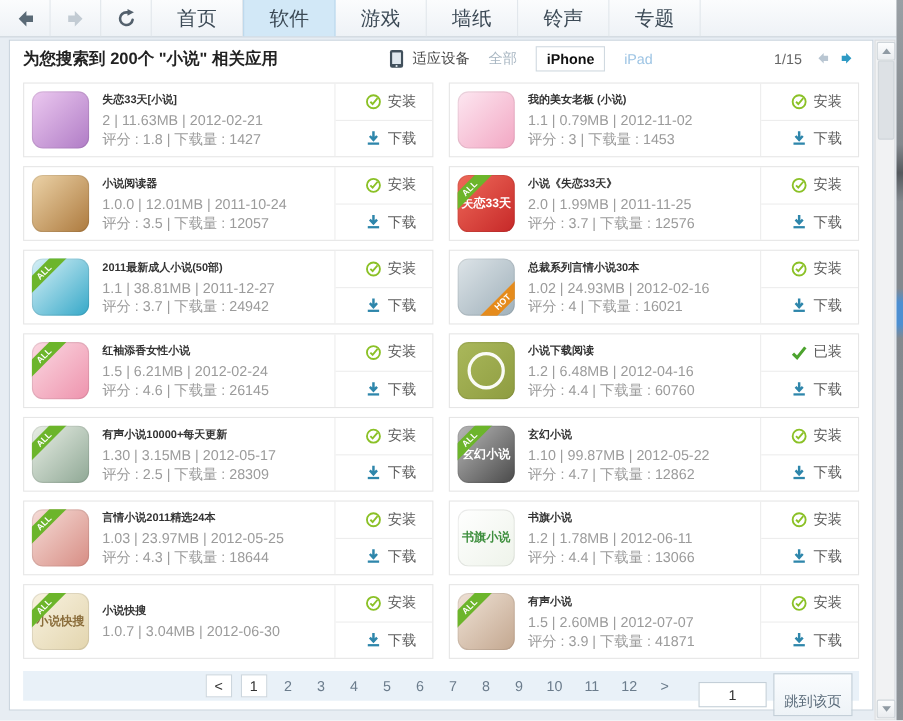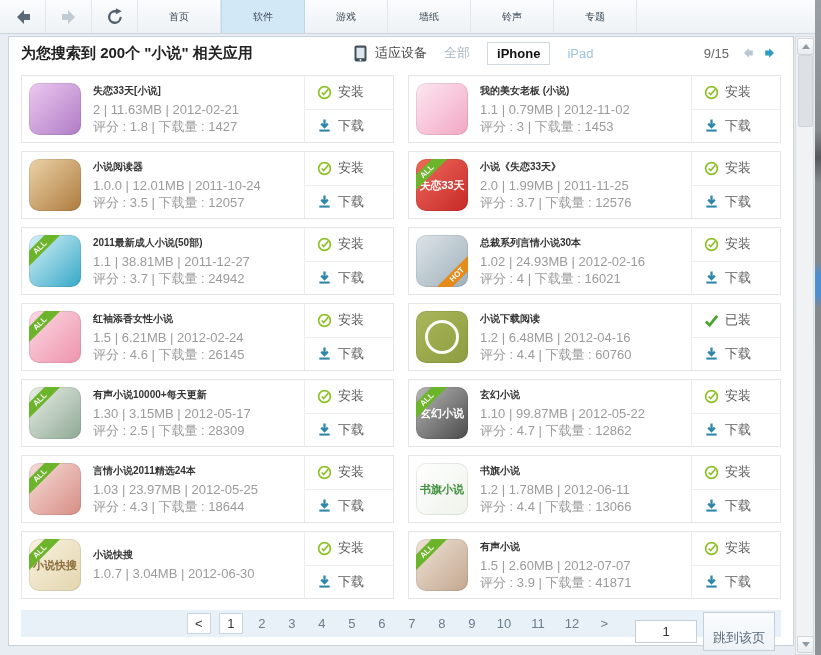--- a/index.html
+++ b/index.html
@@ -6,21 +6,21 @@
   body{font-family:"Liberation Sans","DejaVu Sans",sans-serif;background:#e7edf3;}
   .window{position:relative;width:821px;height:655px;background:#e7edf3;overflow:hidden;}
 
   
   .toolbar{position:absolute;left:0;top:0;width:815px;height:34px;
     background:linear-gradient(#fbfcfd,#eef2f6);border-bottom:1px solid #ccd4db;
     display:flex;align-items:stretch;box-sizing:border-box;}
   .nav-btn{width:45px;display:flex;align-items:center;justify-content:center;
     border-right:1px solid #e2e7ec;cursor:pointer;}
   .tab{width:82px;display:flex;align-items:center;justify-content:center;
-    font-size:10px;color:#3c4a56;border-right:1px solid #e2e7ec;cursor:pointer;}
+    font-size:18px;color:#3c4a56;border-right:1px solid #e2e7ec;cursor:pointer;}
   .tab.active{background:#d2e8f7;border-left:1px solid #bcd8ec;border-right:1px solid #bcd8ec;}
 
   
   .panel{position:absolute;left:8px;top:36px;width:786px;height:610px;background:#fff;
     border:1px solid #c7d2dc;box-sizing:border-box;display:flex;flex-direction:column;}
 
   .result-header{height:32px;display:flex;align-items:center;padding:0 12px;flex:none;}
   .result-title{font-size:15px;font-weight:bold;color:#222;white-space:nowrap;}
   .spacer{flex:1;}
   .device-cluster{display:flex;align-items:center;gap:8px;}
@@ -47,21 +47,21 @@
     font-weight:bold;color:#fff;padding:1px 0;transform:rotate(-45deg);}
   .ribbon-all{background:#6cb52b;top:7px;left:-15px;}
   .ribbon-hot{background:#e58b1c;bottom:7px;right:-15px;}
   .info{flex:1;padding:0 8px 0 12px;min-width:0;}
   .app-title{font-size:10px;font-weight:bold;color:#333;white-space:nowrap;overflow:hidden;
     text-overflow:ellipsis;margin-bottom:3px;cursor:pointer;}
   .meta{font-size:13px;color:#9b9b9b;line-height:17px;white-space:nowrap;overflow:hidden;}
   .actions{align-self:stretch;width:88px;flex:none;border-left:1px solid #ededed;
     display:flex;flex-direction:column;}
   .action{flex:1;display:flex;align-items:center;gap:6px;padding-left:12px;
-    font-size:13px;color:#5c5c5c;cursor:pointer;}
+    font-size:13px;color:#5c5c5c;cursor:pointer;justify-content:center;}
   .action-install{border-bottom:1px solid #ededed;}
   .svg-installed{display:none;}
 
   
   .pagination{flex:none;margin:7px 12px 8px 12px;height:27px;background:#e9f1f8;
     position:relative;display:flex;align-items:center;justify-content:center;}
   .page{font-size:13px;color:#6b7c8c;margin:0 4px;padding:2px 6px;min-width:10px;
     text-align:center;cursor:pointer;}
   .page.boxed{background:#fff;border:1px solid #ccd6de;color:#333;}
   .jump-box{position:absolute;right:6px;top:2px;display:flex;align-items:center;gap:6px;}
@@ -128,21 +128,21 @@
             <rect x="0.5" y="0.5" width="12" height="16" rx="2" fill="#41505c"></rect>
             <rect x="2.5" y="2.7" width="8" height="10.5" fill="#dfe7ee"></rect>
             <circle cx="6.5" cy="15" r="1" fill="#dfe7ee"></circle>
           </svg>
         <span class="device-label">适应设备</span>
         <span class="filter filter-all">全部</span>
         <span class="filter filter-iphone">iPhone</span>
         <span class="filter filter-ipad">iPad</span>
       </div>
       <span class="spacer"></span>
-      <span class="page-indicator">9/15</span>
+      <span class="page-indicator">1/15</span>
       <span class="pg-arrow">
         <svg width="16" height="16" viewBox="0 0 20 20">
             <path d="M11 4 L5 10 L11 16 L11 13 H16 V7 H11 Z" fill="#b9c6d2"></path>
           </svg>
       </span>
       <span class="pg-arrow">
         <svg width="16" height="16" viewBox="0 0 20 20">
             <path d="M9 4 L15 10 L9 16 L9 13 H4 V7 H9 Z" fill="#2e9ac4"></path>
           </svg>
       </span>

